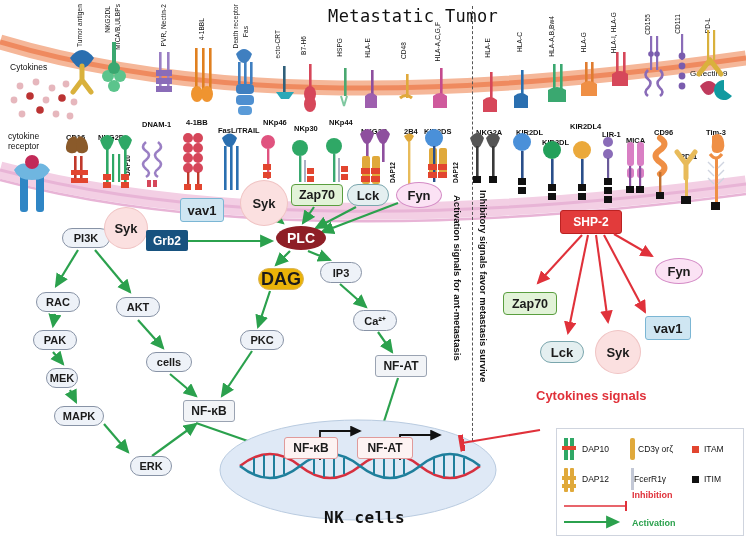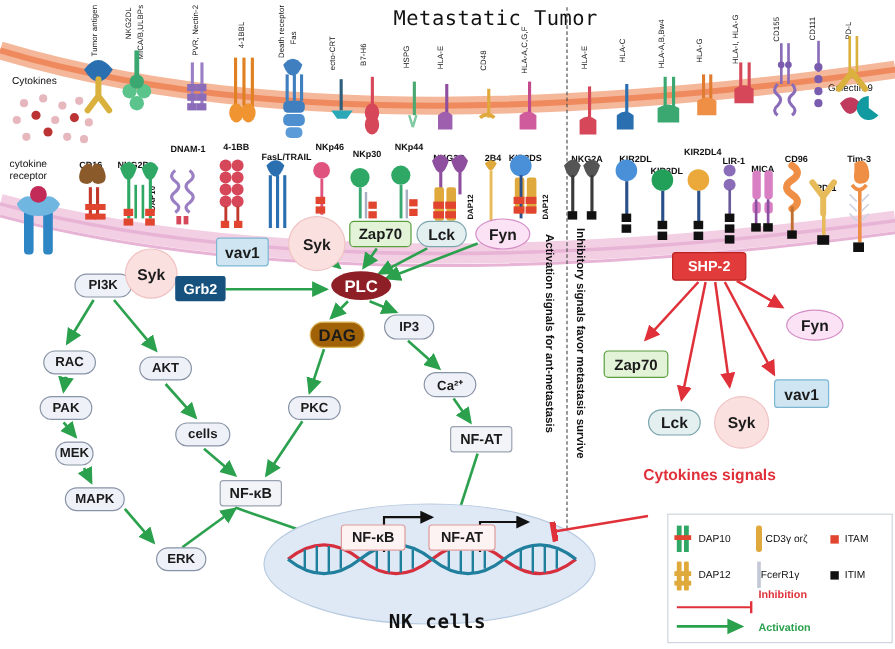--- a/index.html
+++ b/index.html
@@ -439,21 +439,21 @@
       <div class="node" style="left: 396px; top: 182px; width: 46px; height: 26px; background: rgb(251, 226, 244); border: 1.3px solid rgb(212, 140, 198); border-radius: 50%; font-size: 13px;">Fyn</div>
       <div class="node" style="left: 276px; top: 226px; width: 50px; height: 24px; background: rgb(142, 31, 38); color: rgb(255, 255, 255); border-radius: 50%; font-size: 14px;">PLC</div>
       <div class="node pill" style="left: 36px; top: 292px; width: 44px; height: 20px;">RAC</div>
       <div class="node pill" style="left: 33px; top: 330px; width: 44px; height: 20px;">PAK</div>
       <div class="node pill" style="left: 46px; top: 368px; width: 32px; height: 20px;">MEK</div>
       <div class="node pill" style="left: 54px; top: 406px; width: 50px; height: 20px;">MAPK</div>
       <div class="node pill" style="left: 130px; top: 456px; width: 42px; height: 20px;">ERK</div>
       <div class="node pill" style="left: 116px; top: 297px; width: 44px; height: 20px;">AKT</div>
       <div class="node pill" style="left: 146px; top: 352px; width: 46px; height: 20px;">cells</div>
       <div class="node" style="left: 183px; top: 400px; width: 52px; height: 22px; background: rgb(242, 244, 247); border: 1.3px solid rgb(154, 163, 178); border-radius: 3px; font-size: 12px;">NF-κB</div>
-      <div class="node" style="left: 258px; top: 268px; width: 46px; height: 22px; background: #a16207; border: 1.2px solid rgb(221, 183, 90); border-radius: 11px; font-size: 14px;">DAG</div>
+      <div class="node" style="left: 258px; top: 268px; width: 46px; height: 22px; background: #eab308; border: 1.2px solid rgb(221, 183, 90); border-radius: 11px; font-size: 18px;">DAG</div>
       <div class="node pill" style="left: 320px; top: 262px; width: 42px; height: 21px;">IP3</div>
       <div class="node pill" style="left: 240px; top: 330px; width: 44px; height: 20px;">PKC</div>
       <div class="node pill" style="left: 353px; top: 310px; width: 44px; height: 21px;">Ca²⁺</div>
       <div class="node" style="left: 375px; top: 355px; width: 52px; height: 22px; background: rgb(242, 244, 247); border: 1.3px solid rgb(154, 163, 178); border-radius: 3px; font-size: 12px;">NF-AT</div>
     </div>
 
   <div class="abs node" id="shp1" style="left:560px;top:210px;width:62px;height:24px;background:#e23b3b;border:1.6px solid #b22;border-radius:3px;color:#fff;font-size:12px;">SHP-2</div>
 
   <svg class="abs" style="left:0;top:0;" width="746" height="541">
     <g stroke="#e0313a" stroke-width="2.1" fill="none" marker-end="url(#ra)">

